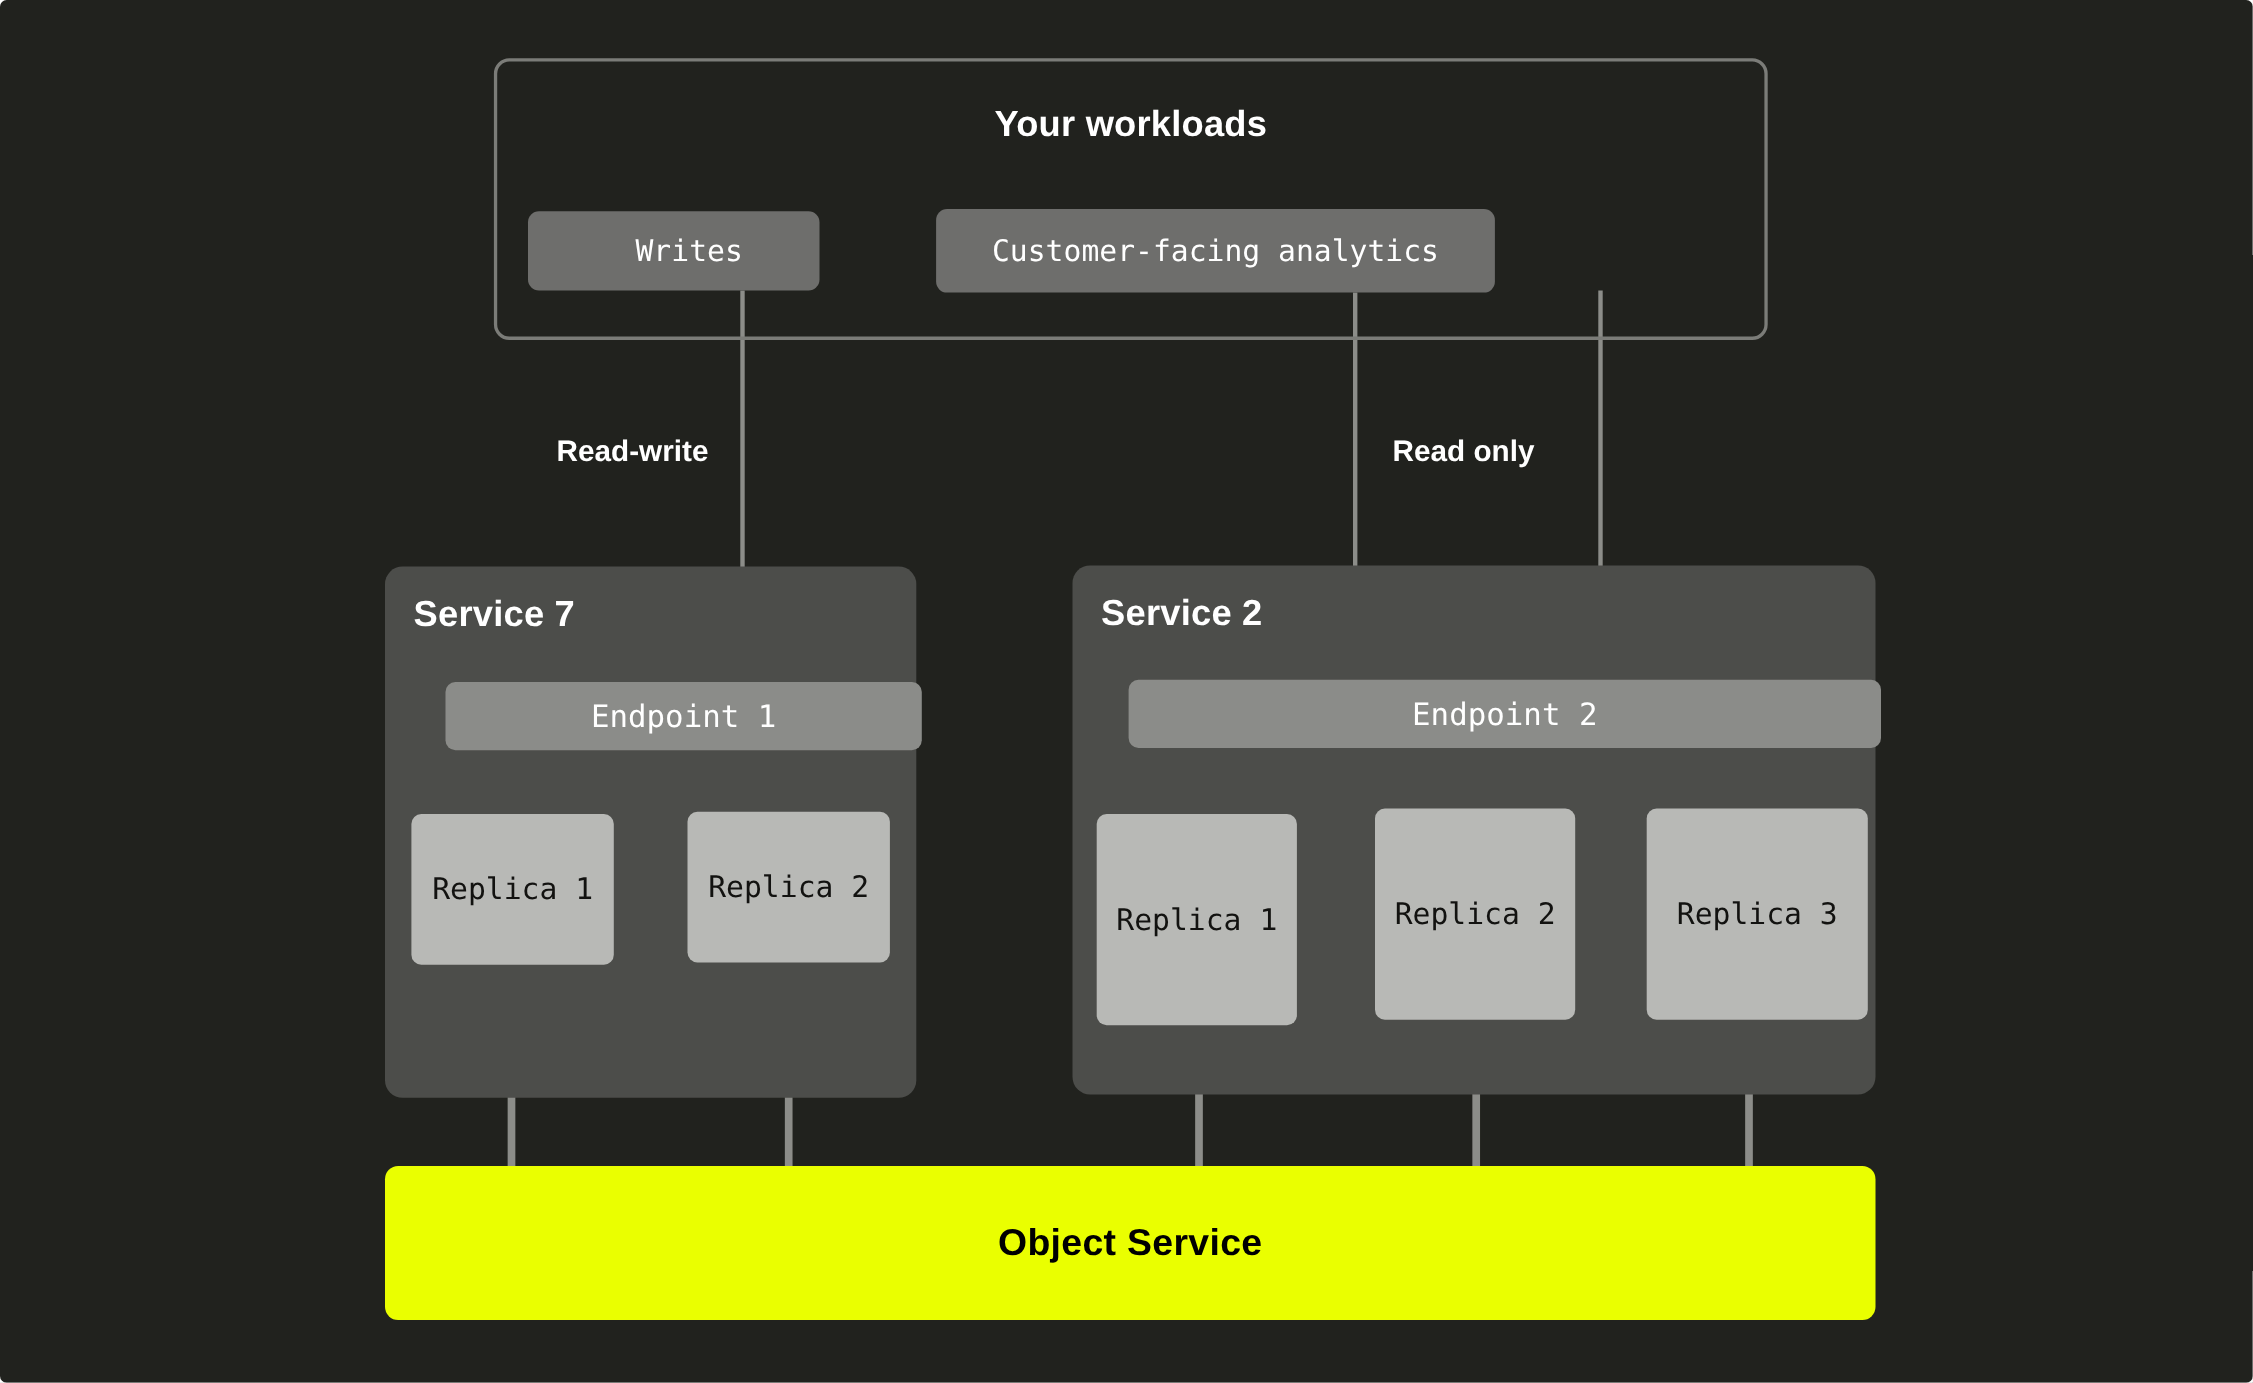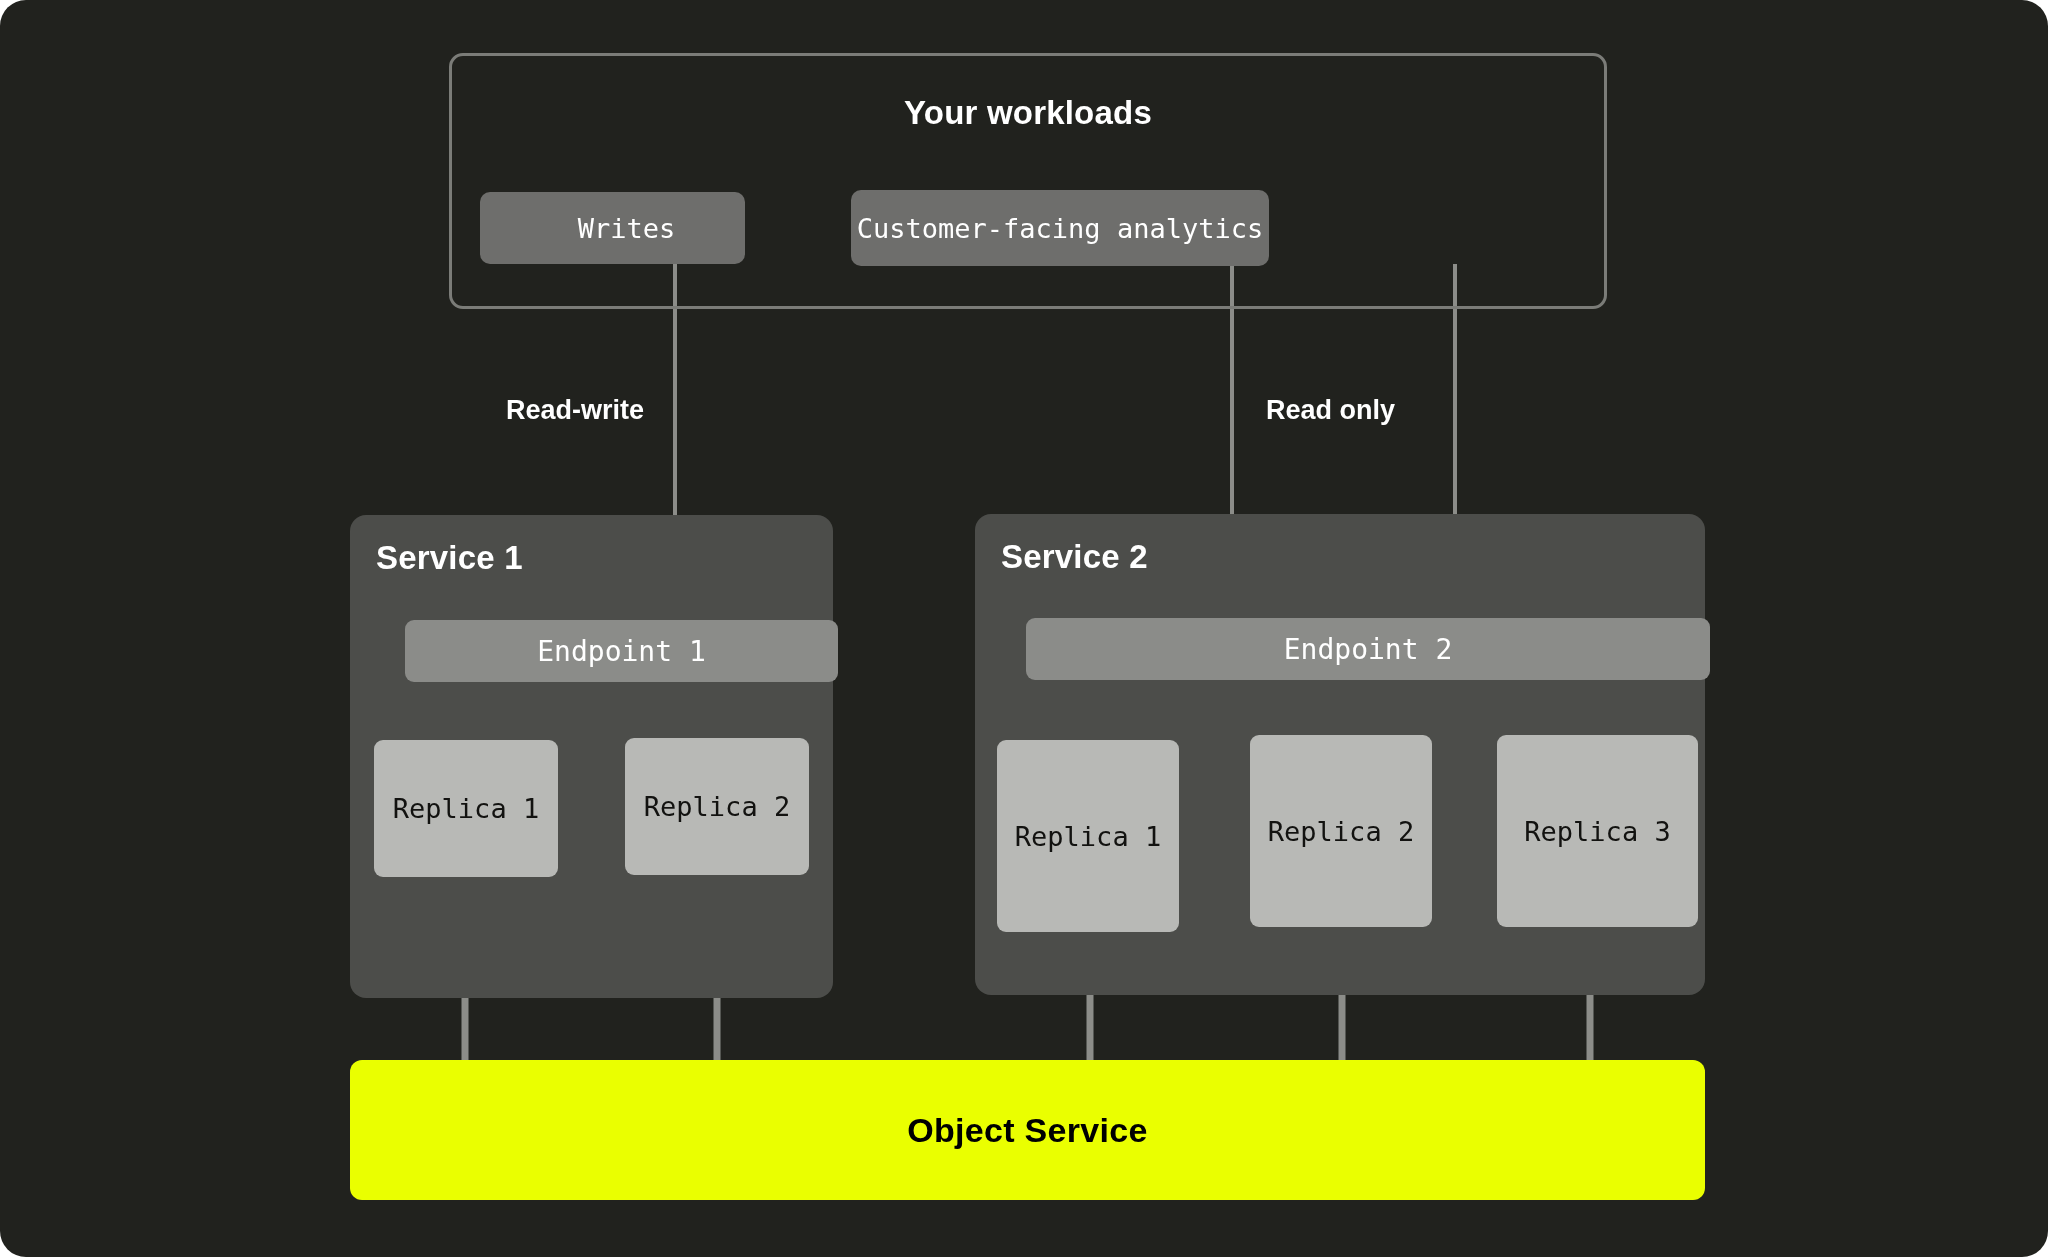--- a/index.html
+++ b/index.html
@@ -6,21 +6,21 @@
   html, body {
     margin: 0;
     padding: 0;
     background: #ffffff;
   }
   #canvas {
     position: relative;
     width: 2048px;
     height: 1257px;
     background: #21221e;
-    border-radius: 26px;
+    border-radius: 6px;
     overflow: hidden;
     font-family: "Liberation Sans", sans-serif;
   }
   
   #wires {
     position: absolute;
     left: 0; top: 0;
     width: 2048px; height: 1257px;
     z-index: 1;
     pointer-events: none;
@@ -56,21 +56,21 @@
     color: #ffffff;
     font-family: "DejaVu Sans Mono", "Liberation Mono", monospace;
     font-size: 27px;
     display: flex;
     align-items: center;
     justify-content: center;
     box-sizing: border-box;
     z-index: 4;
   }
   #chip-writes   { left: 480px;  top: 192px; width: 265px; height: 72px; padding-left: 28px; }
-  #chip-customer { left: 851px;  top: 190px; width: 418px; height: 76px; }
+  #chip-customer { left: 851px;  top: 190px; width: 508px; height: 76px; }
   #chip-adhoc    { left: 1322px; top: 192px; width: 265px; height: 72px; }
 
   
   .flow-label {
     position: absolute;
     color: #ffffff;
     font-size: 27px;
     font-weight: bold;
     z-index: 5;
     white-space: nowrap;
@@ -189,21 +189,21 @@
     <span>Writes</span>
   </div>
   <div class="chip" id="chip-customer">
     <span>Customer-facing analytics</span>
   </div>
 
   <div class="flow-label" id="label-read-write">Read-write</div>
   <div class="flow-label" id="label-read-only">Read only</div>
 
   <div class="service" id="service-1">
-    <div class="service-title">Service 1</div>
+    <div class="service-title">Service 7</div>
   </div>
   <div class="endpoint" id="endpoint-1">
     <span>Endpoint 1</span>
   </div>
   <div class="replica" id="s1-replica-1">
     <span>Replica 1</span>
   </div>
   <div class="replica" id="s1-replica-2">
     <span>Replica 2</span>
   </div>

